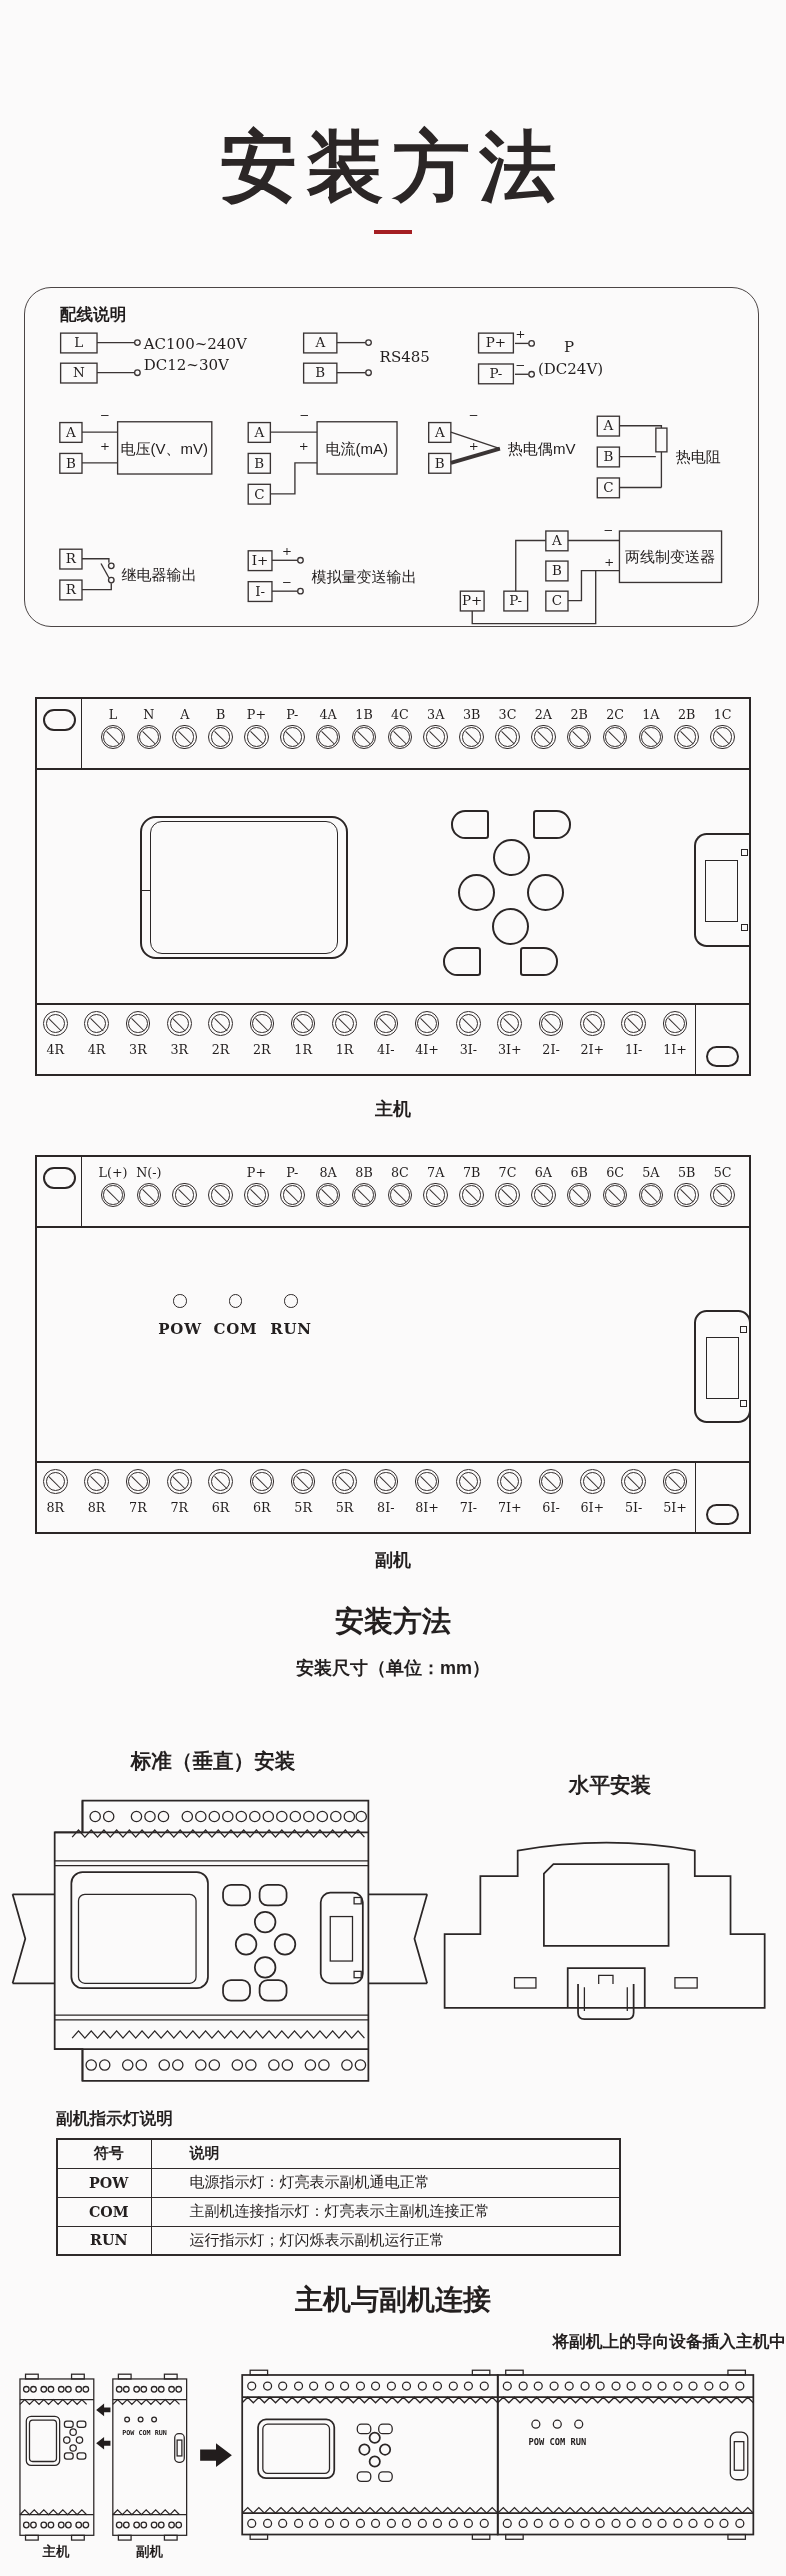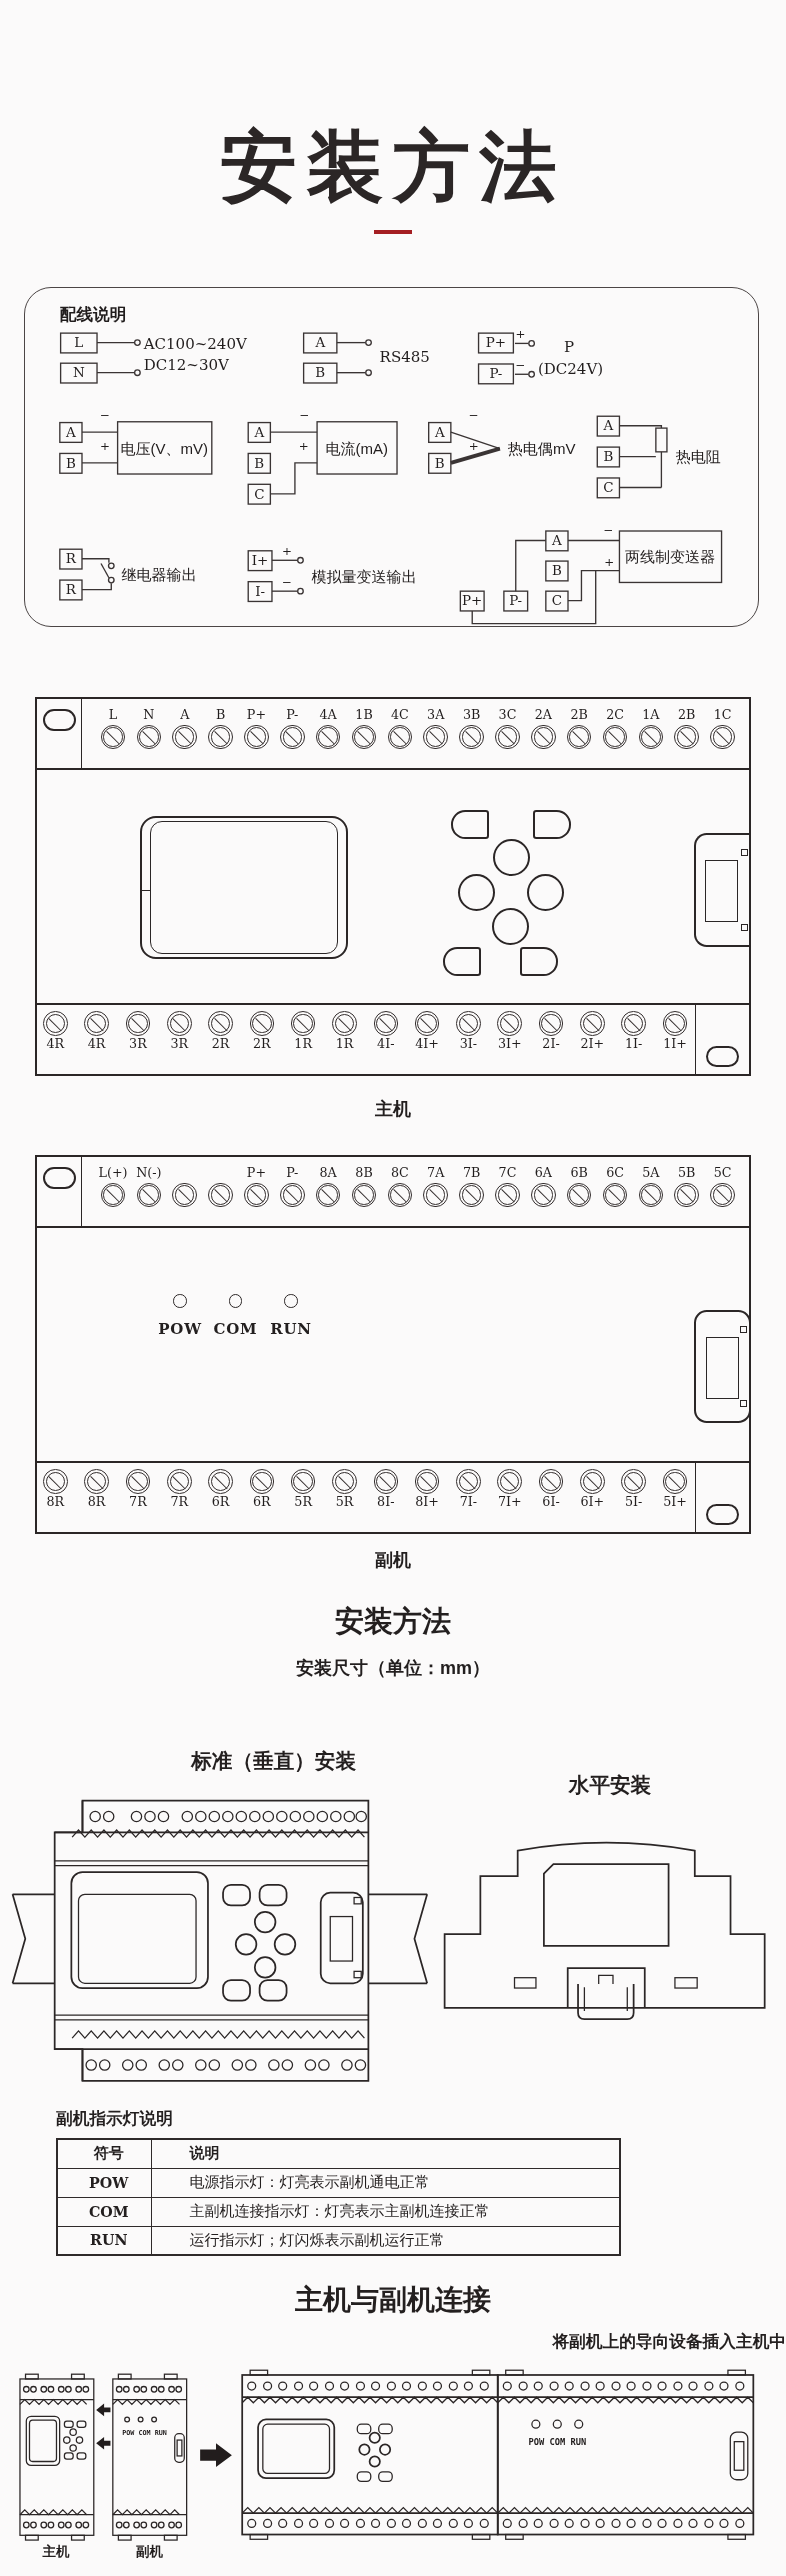--- a/index.html
+++ b/index.html
@@ -8,21 +8,21 @@
           font-family:"Liberation Sans",sans-serif; color:#231f1f; overflow:hidden; }
 
   
   .page-title { position:absolute; top:116px; left:0; width:100%; text-align:center;
                 font-size:77px; font-weight:900; letter-spacing:9.5px; color:#2b2626; }
   .red-rule { position:absolute; top:230px; left:374px; width:38px; height:4px; background:#a41e22; }
   .h-install { position:absolute; top:1602px; left:0; width:100%; text-align:center; font-size:29px; font-weight:800; }
   .h-dim     { position:absolute; top:1656px; left:0; width:100%; text-align:center; font-size:18px; font-weight:700; }
   .h-connect { position:absolute; top:2281px; left:0; width:100%; text-align:center; font-size:28px; font-weight:800; }
   .h-instr   { position:absolute; top:2330px; left:0; width:100%; text-align:right; font-size:16.7px; font-weight:700; }
-  .lbl-vert  { position:absolute; top:1747px; left:70px;  width:286px; text-align:right; font-size:20.6px; font-weight:600; }
+  .lbl-vert  { position:absolute; top:1747px; left:70px;  width:286px; text-align:center; font-size:20.6px; font-weight:600; }
   .lbl-horz  { position:absolute; top:1771px; left:491px; width:238px; text-align:center; font-size:20.6px; font-weight:600; }
   .caption   { position:absolute; left:0; width:100%; text-align:center; font-size:18px; font-weight:700; }
   .cap-main  { top:1097px; } .cap-sec { top:1548px; }
   .bottom-lbl{ position:absolute; top:2543px; width:71px; text-align:center; font-size:13.5px; font-weight:700; }
 
   
   .wirebox { position:absolute; left:24px; top:287px; width:735px; height:340px;
              border:1.6px solid #4b4545; border-radius:27px; }
   .wirebox svg { position:absolute; inset:0; }
   .wirebox svg line, .wirebox svg path, .wirebox svg rect, .wirebox svg circle
@@ -43,21 +43,21 @@
   .strip.bottom { bottom:0; border-top:2.4px solid #2b2626; }
   .corner-cell { position:absolute; top:0; bottom:0; display:flex; justify-content:center; }
   .corner-cell.left  { left:0; width:45px; border-right:1.6px solid #2b2626; align-items:flex-start; padding-top:10.3px; }
   .corner-cell.right { right:0; width:54px; border-left:1.6px solid #2b2626; align-items:flex-end; padding-bottom:7.1px; }
   .oval { width:33px; height:21.4px; border:2px solid #2b2626; border-radius:11px; }
   .terms { position:absolute; top:0; bottom:0; display:flex; justify-content:space-between; }
   .terms.toprow { left:45px; right:0; padding:8px 12.7px 0 17.5px; }
   .terms.botrow { left:0; right:54px; padding:6.4px 6.4px 0 4.8px; }
   .term { display:flex; flex-direction:column; align-items:center; width:27px; }
   .tlabel { height:17.5px; line-height:17.5px; font:12.7px "DejaVu Serif",serif; white-space:nowrap; color:#211d1d; }
-  .botrow .tlabel { height:auto; margin-top:0; }
+  .botrow .tlabel { height:auto; margin-top:6px; }
   .screw { position:relative; width:24.6px; height:24.6px; border:1.6px solid #332d2d; border-radius:50%; flex:none; }
   .screw::before { content:""; position:absolute; inset:1.6px; border:1.2px solid #332d2d; border-radius:50%; }
   .screw::after  { content:""; position:absolute; left:11%; top:50%; width:78%; border-top:1.6px solid #332d2d;
                    transform:rotate(45deg); }
   
   .lcd { position:absolute; left:103px; top:117px; width:208px; height:143px;
          border:2px solid #2b2626; border-radius:16px; }
   .lcd::before { content:""; position:absolute; inset:3.2px 8px; border:1.2px solid #2b2626; border-radius:12px; }
   .lcd::after  { content:""; position:absolute; left:-0.8px; top:52%; width:8.7px; border-top:1.2px solid #2b2626; }
   

